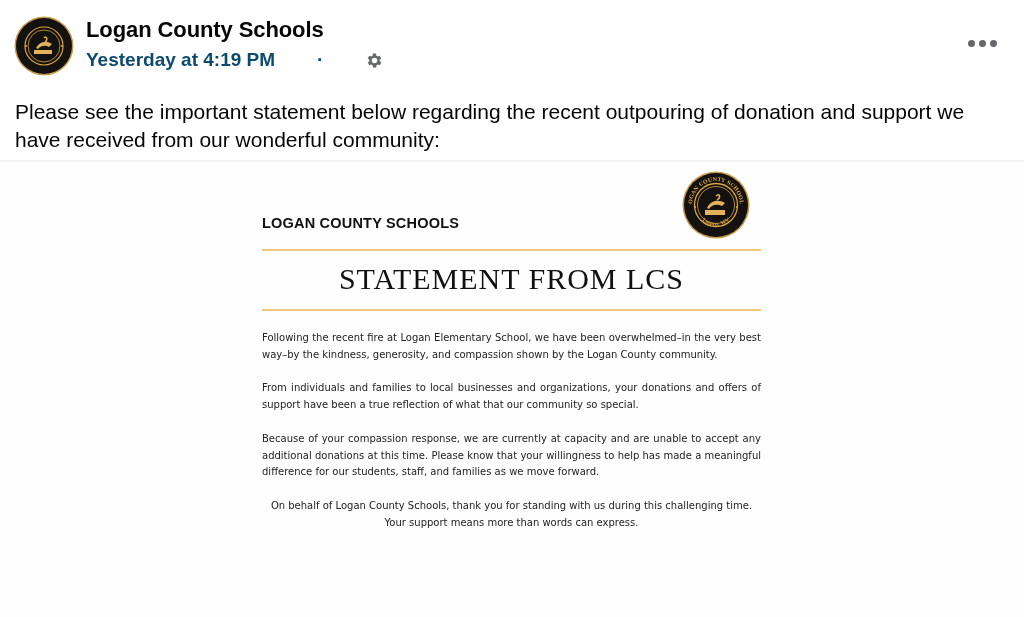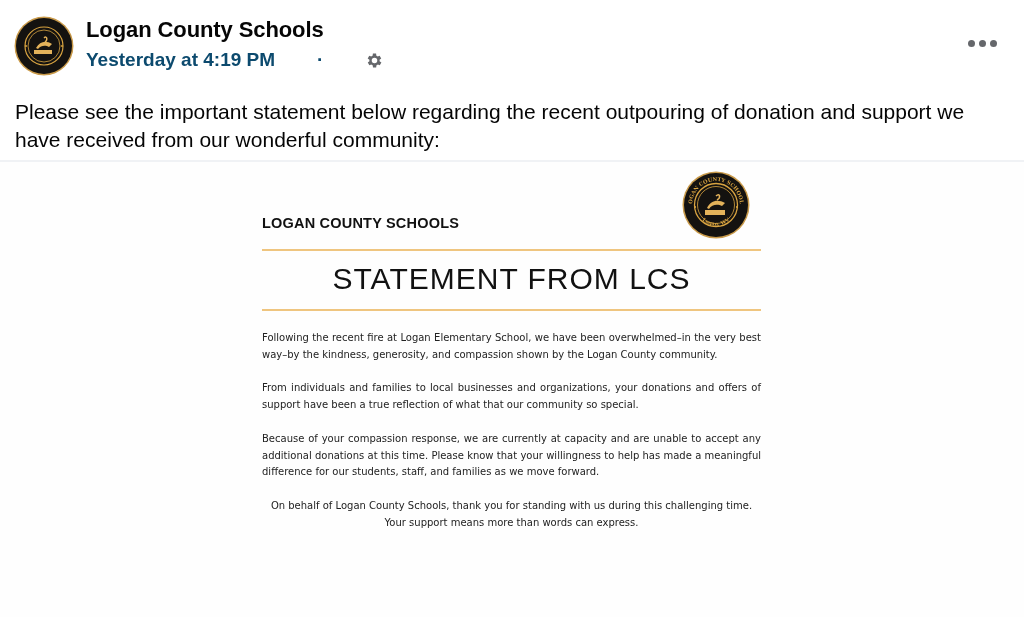--- a/index.html
+++ b/index.html
@@ -18,21 +18,21 @@
 
   .caption { position: absolute; left: 15px; top: 88px; width: 990px; font-size: 21px; line-height: 28px; color: #050505; margin-top: 10px; }
 
   .divider { position: absolute; left: 0; top: 160px; width: 1024px; height: 2px; background: #f0f2f5; }
 
   .attachment { position: absolute; left: 0; top: 162px; width: 1024px; height: 455px; background: #fefefe; cursor: pointer; }
 
   .doc-org { position: absolute; left: 262px; top: 215px; font-size: 14.5px; font-weight: 700; color: #111; letter-spacing: 0.2px; }
   .doc-logo { position: absolute; left: 682px; top: 171px; width: 68px; height: 68px; }
   .gold-rule { position: absolute; left: 262px; width: 499px; height: 2px; background: #efc57f; }
-  .doc-title { position: absolute; left: 262px; top: 262px; width: 499px; text-align: center; font-size: 30px; font-weight: 400; color: #111; letter-spacing: 1px; font-family: Liberation Sans, sans-serif; }
+  .doc-title { position: absolute; left: 262px; top: 262px; width: 499px; text-align: center; font-size: 30px; font-weight: 400; color: #111; letter-spacing: 1px; font-family: Liberation Serif, serif; }
 
   .doc-body { position: absolute; left: 262px; top: 330px; width: 499px; font-family: "DejaVu Sans", sans-serif; font-size: 10px; line-height: 16.8px; color: #222; }
   .doc-body p { text-align: justify; margin-bottom: 16.8px; }
   .doc-body p:last-child { text-align: center; }
 </style>
 </head>
 <body>
 
 <div class="post-header">
   <svg class="avatar" viewBox="0 0 60 60">

